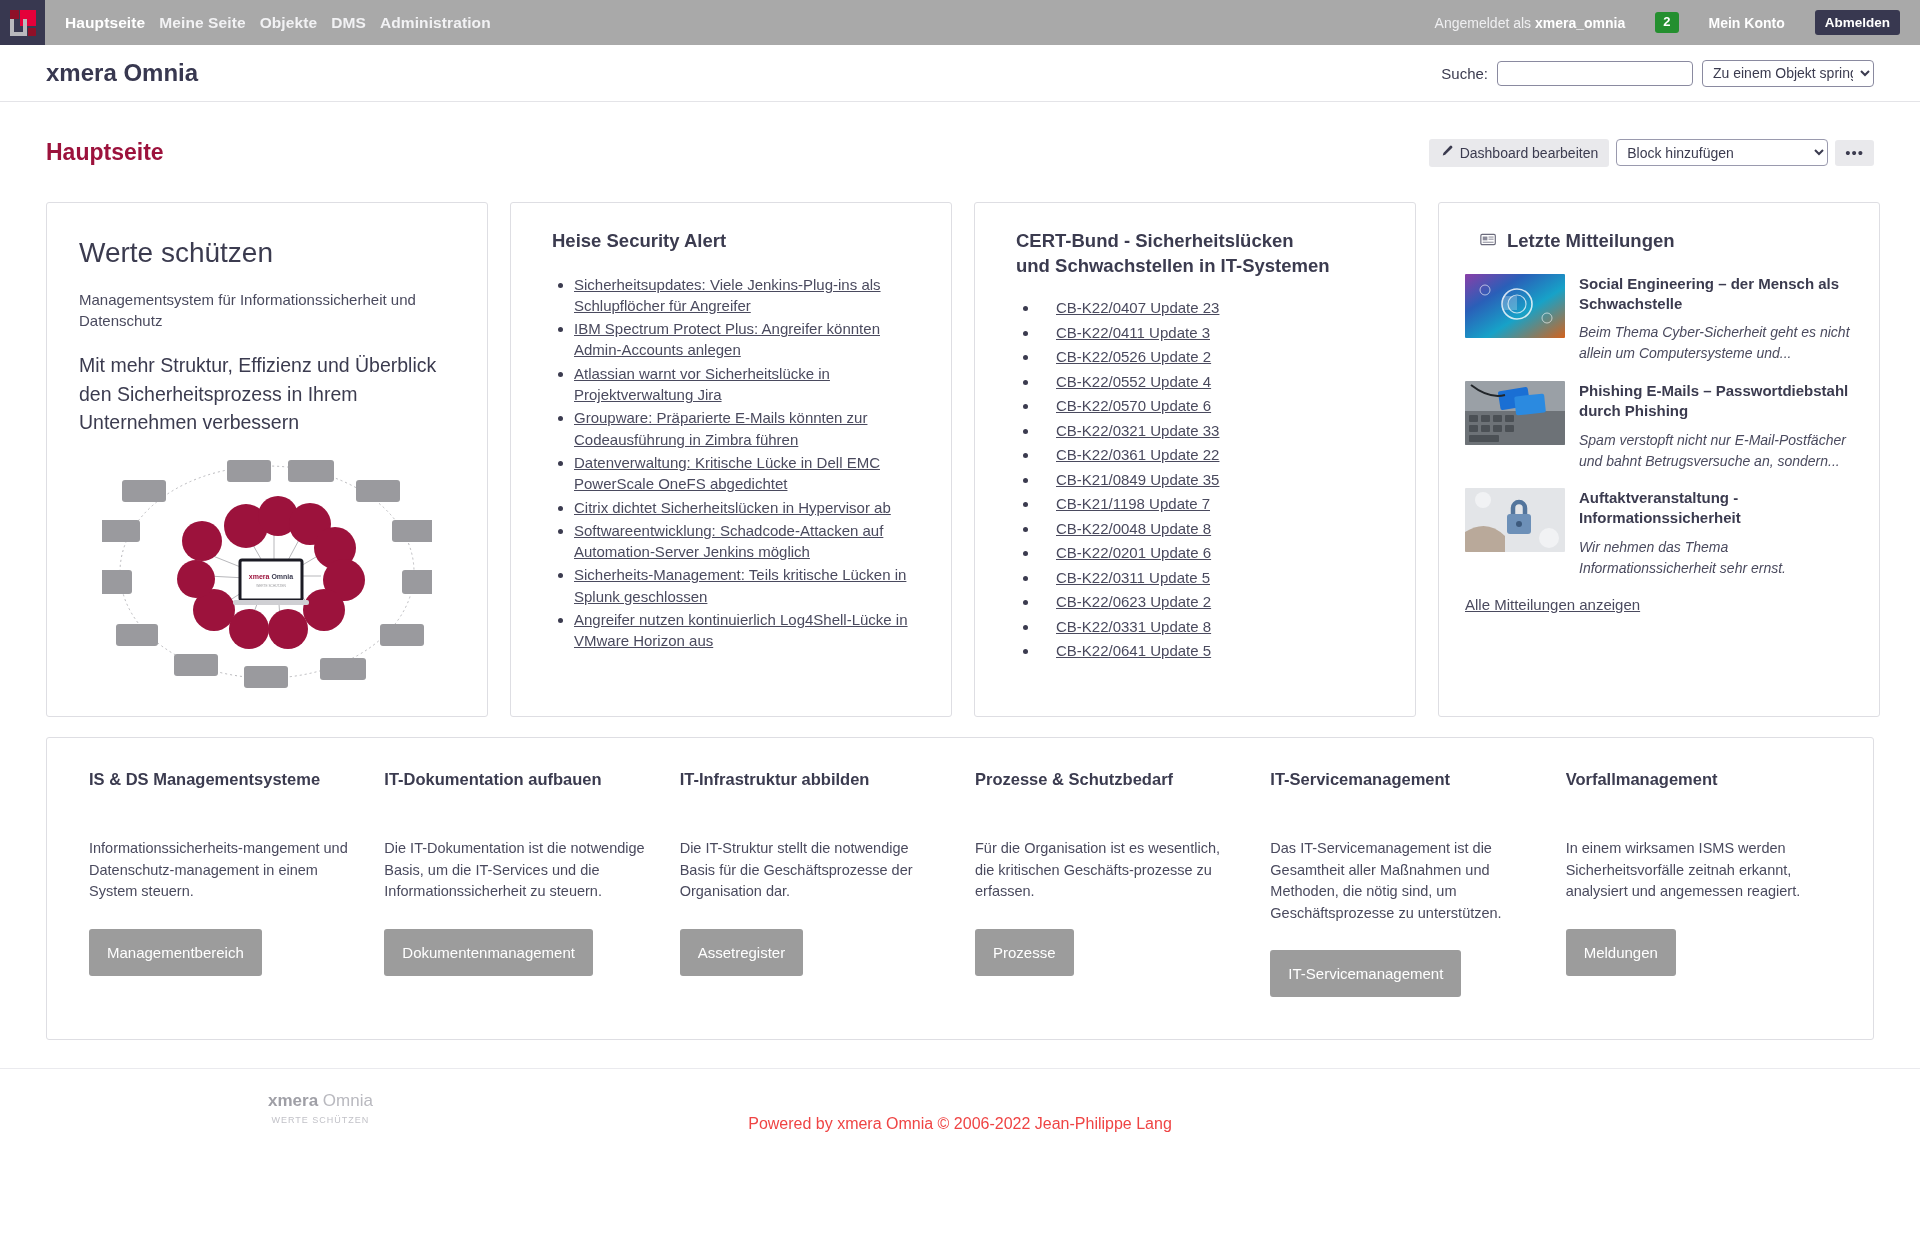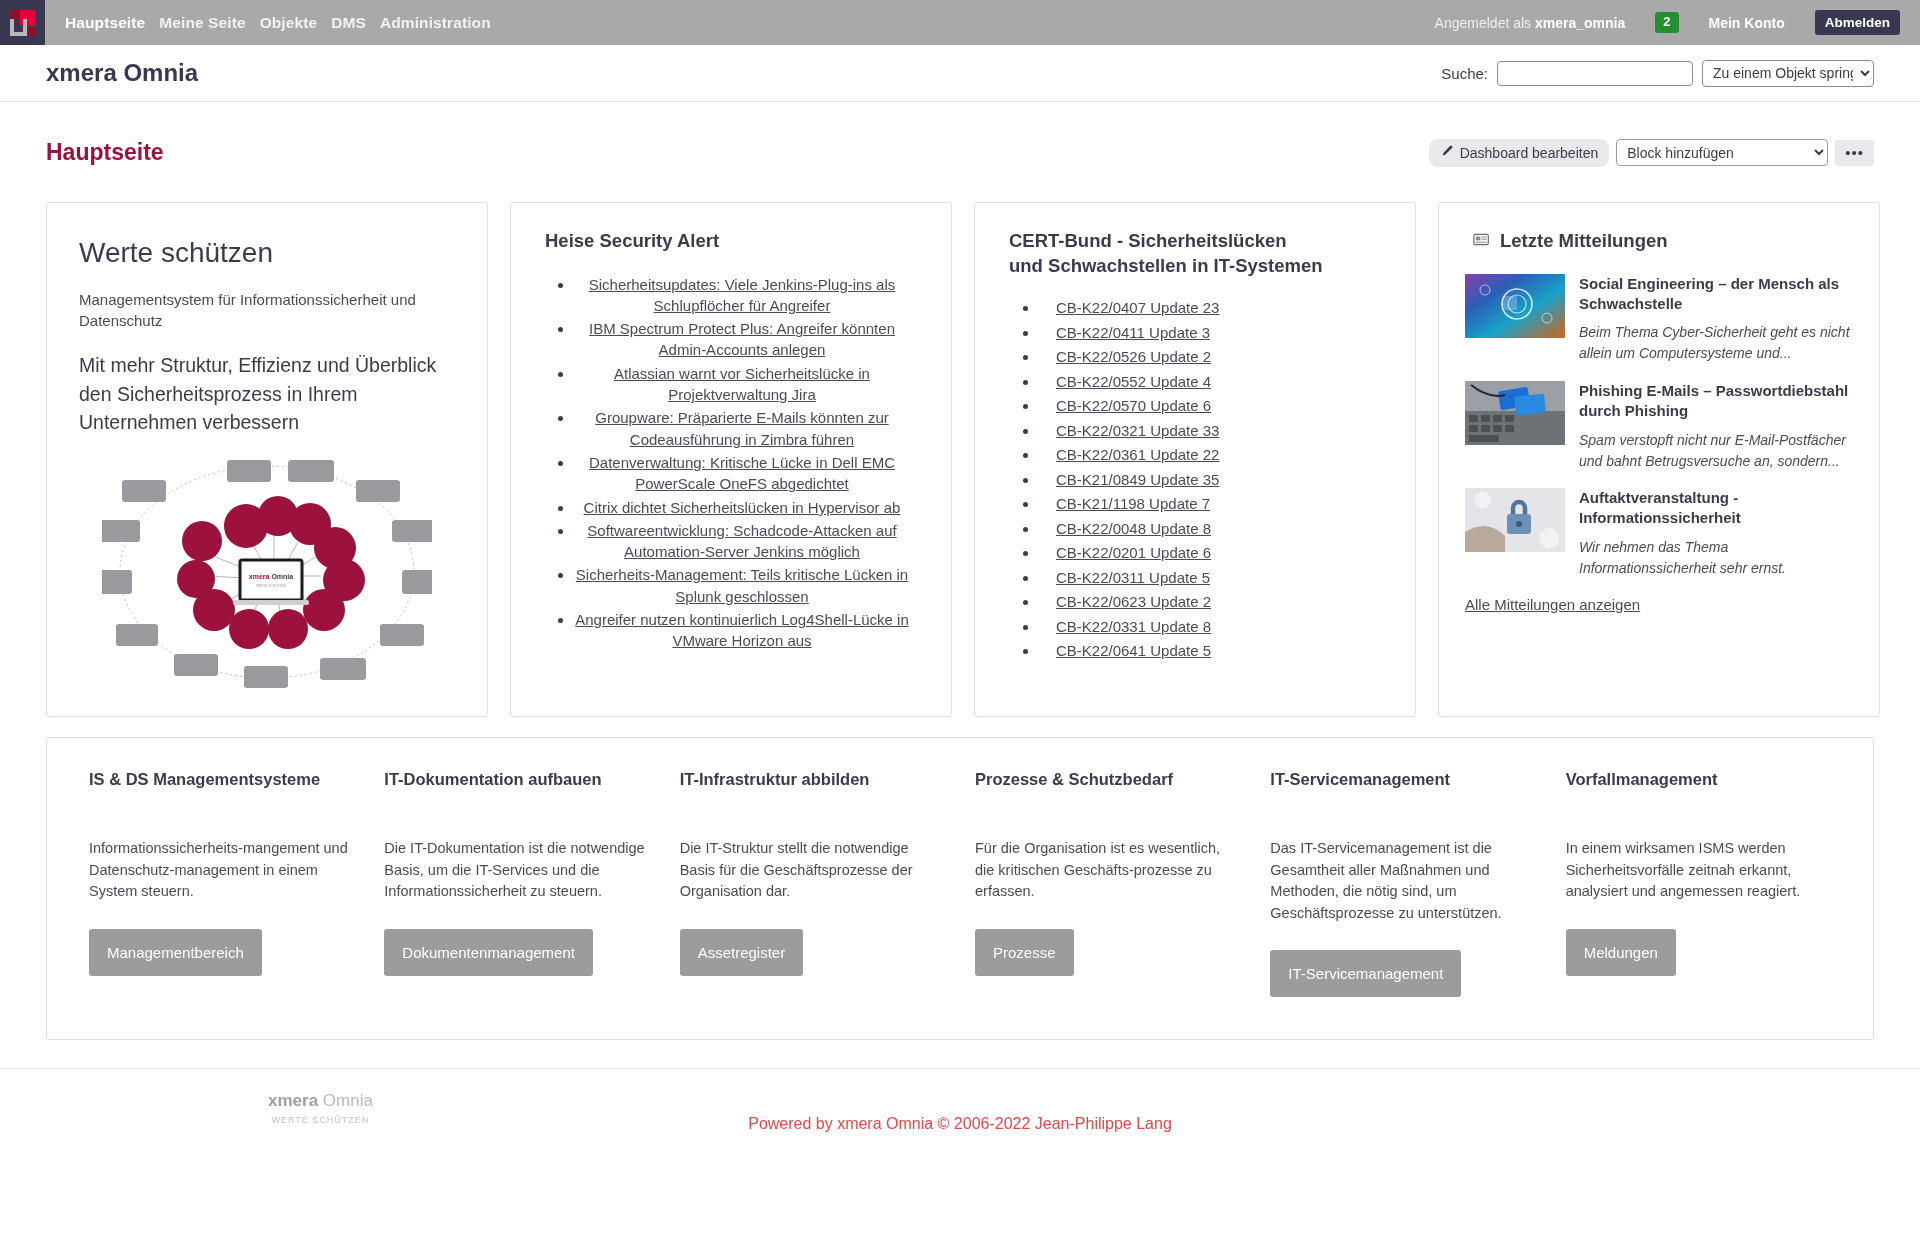--- a/index.html
+++ b/index.html
@@ -73,21 +73,21 @@
     padding:0 4px 0 6px; width:172px; cursor:pointer;
   }
 
   
   #title-row {
     display:flex; align-items:center; padding:22px 46px 0 46px;
   }
   #page-title { font-size:23px; font-weight:bold; color:#9c123c; }
   #toolbar { margin-left:auto; display:flex; align-items:center; gap:7px; }
   .btn-flat {
-    background:#e9e9ec; border:none; border-radius:9px; color:#3b3b4f;
+    background:#e9e9ec; border:none; border-radius:3px; color:#3b3b4f;
     font-size:14px; font-family:"Liberation Sans", sans-serif;
     padding:6px 11px; display:flex; align-items:flex-start; gap:7px; cursor:pointer;
   }
   .pencil { display:inline-block; }
   #block-select {
     height:27px; width:212px; border:1px solid #9a9aae; border-radius:4px;
     background:#fff; font-family:"Liberation Sans", sans-serif;
     font-size:14px; color:#3b3b4f; padding:0 6px; cursor:pointer;
   }
   .btn-dots {
@@ -114,24 +114,24 @@
   .ca-sub { font-size:15px; color:#4a4a5e; line-height:1.42; margin-bottom:20px; }
   .ca-h2 { font-size:19.5px; color:#3b3b4f; line-height:1.45; margin:0 0 22px; }
 
   
   .diagram-wrap { display:flex; justify-content:center; }
   svg.diagram { display:block; }
 
   
   .card-h {
     font-size:18.5px; font-weight:bold; color:#3b3b4f;
-    line-height:1.34; margin:4px 8px 20px;
+    line-height:1.34; margin:4px 15px 20px;
   }
   .card-h.with-icon { display:flex; align-items:flex-start; gap:10px; }
-  ul.linklist { margin:15px; padding-left:22px;text-align:center; }
+  ul.linklist { margin:15px; padding-left:22px; }
   ul.linklist li { margin:0 0 2px; line-height:1.42; }
   ul.linklist li a {
     color:#4a4a5e; text-decoration:underline; font-size:15px;
   }
   ul.certlist { margin:0; padding-left:38px; }
   ul.certlist li { margin:0 0 5px; line-height:1.3; }
   ul.certlist li a { color:#4a4a5e; text-decoration:underline; font-size:15px;margin-left:17px; }
 
   
   .news-item { display:flex; gap:14px; margin-bottom:17px; }

